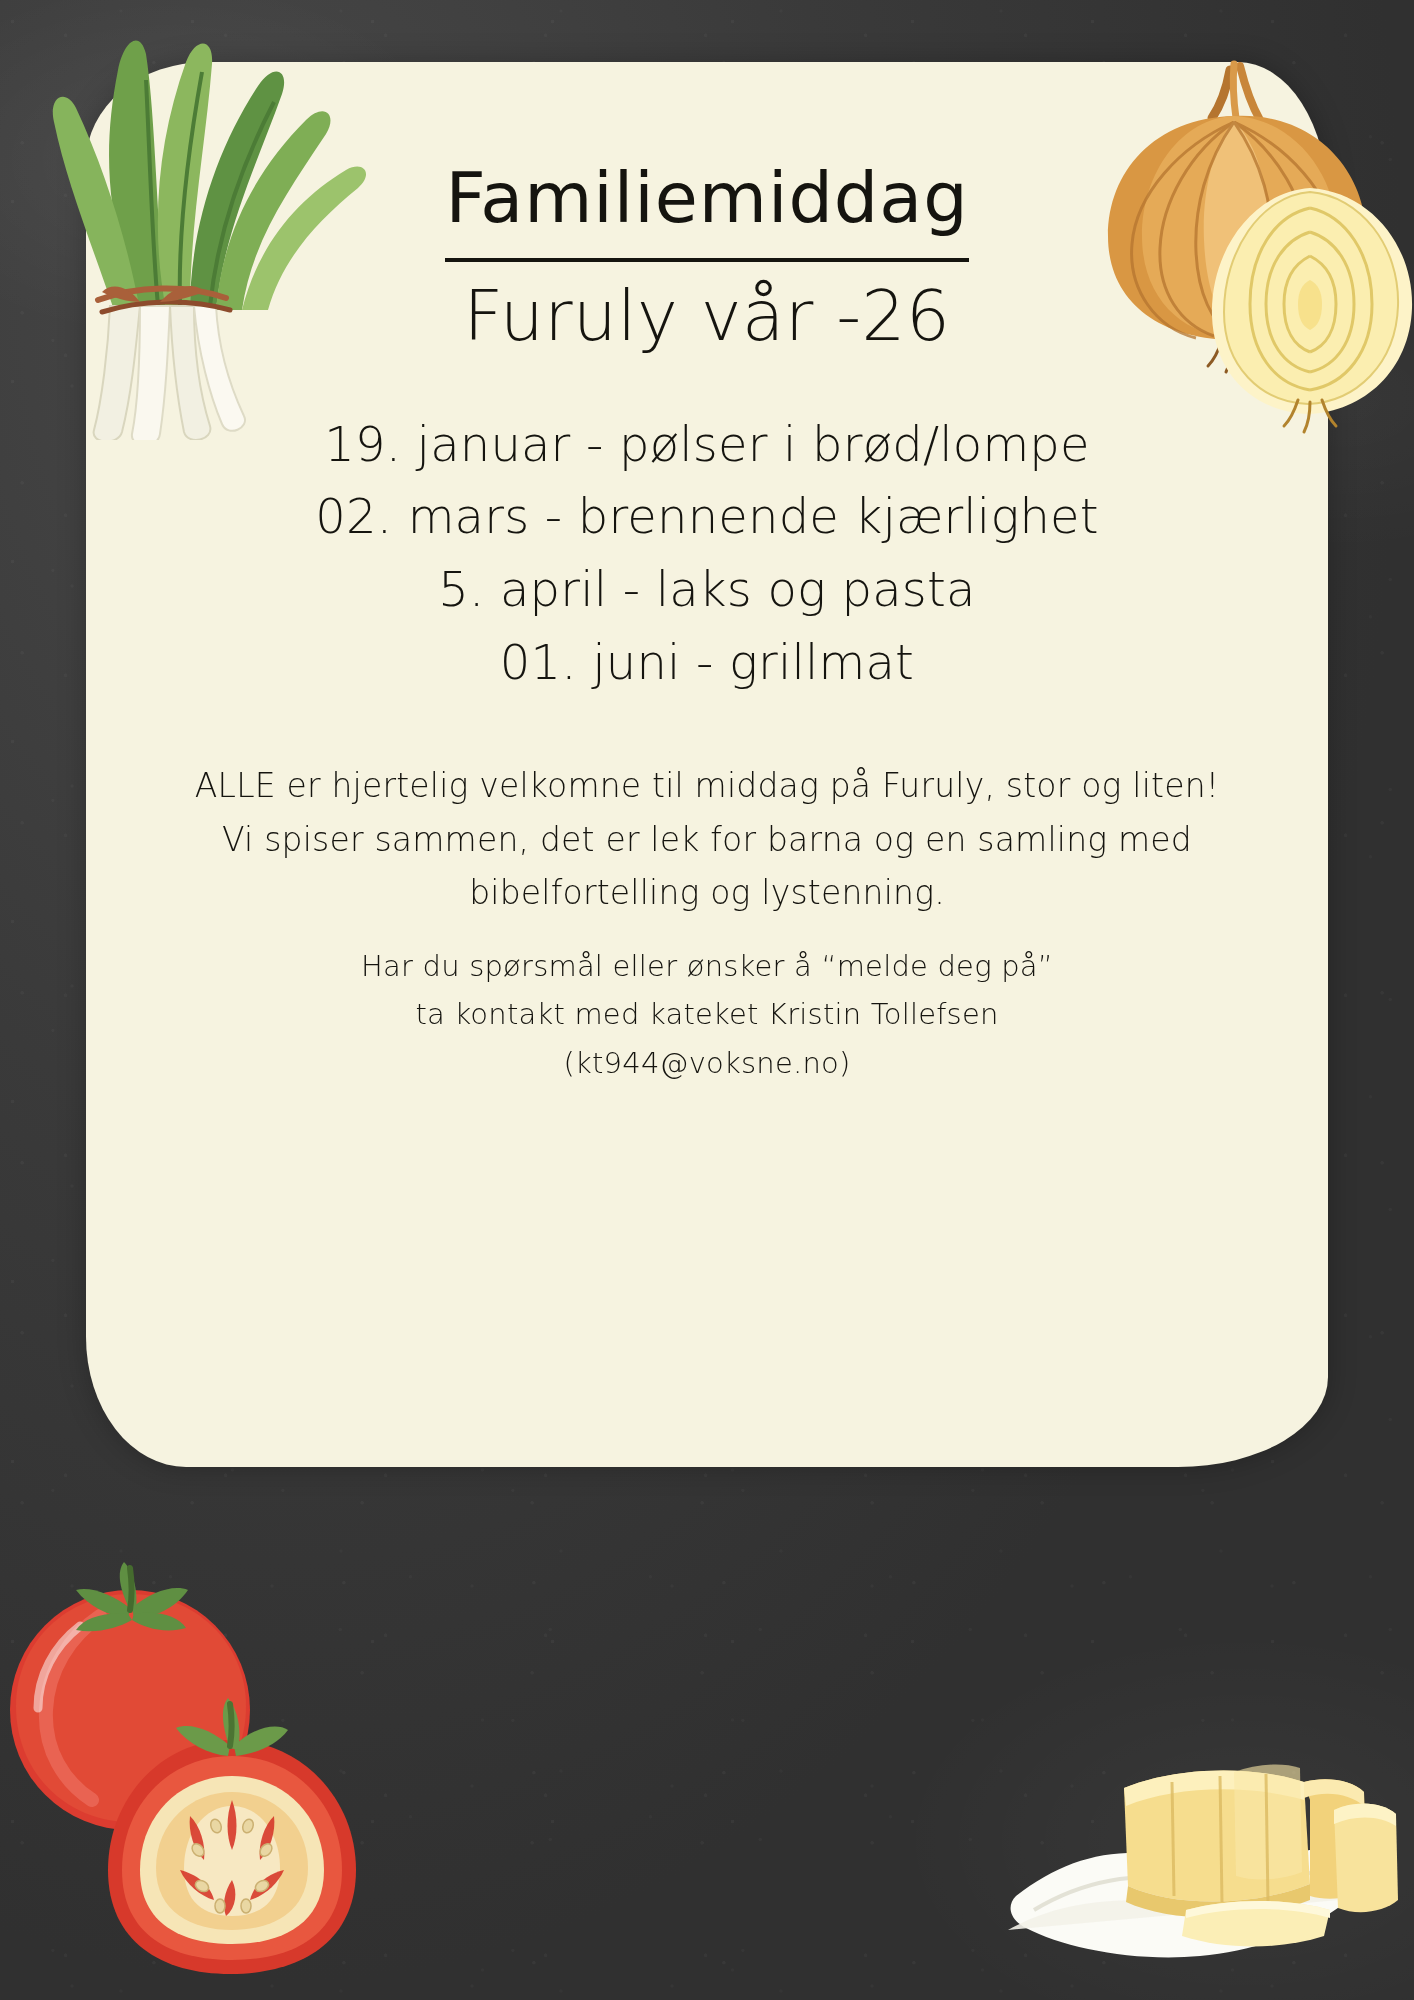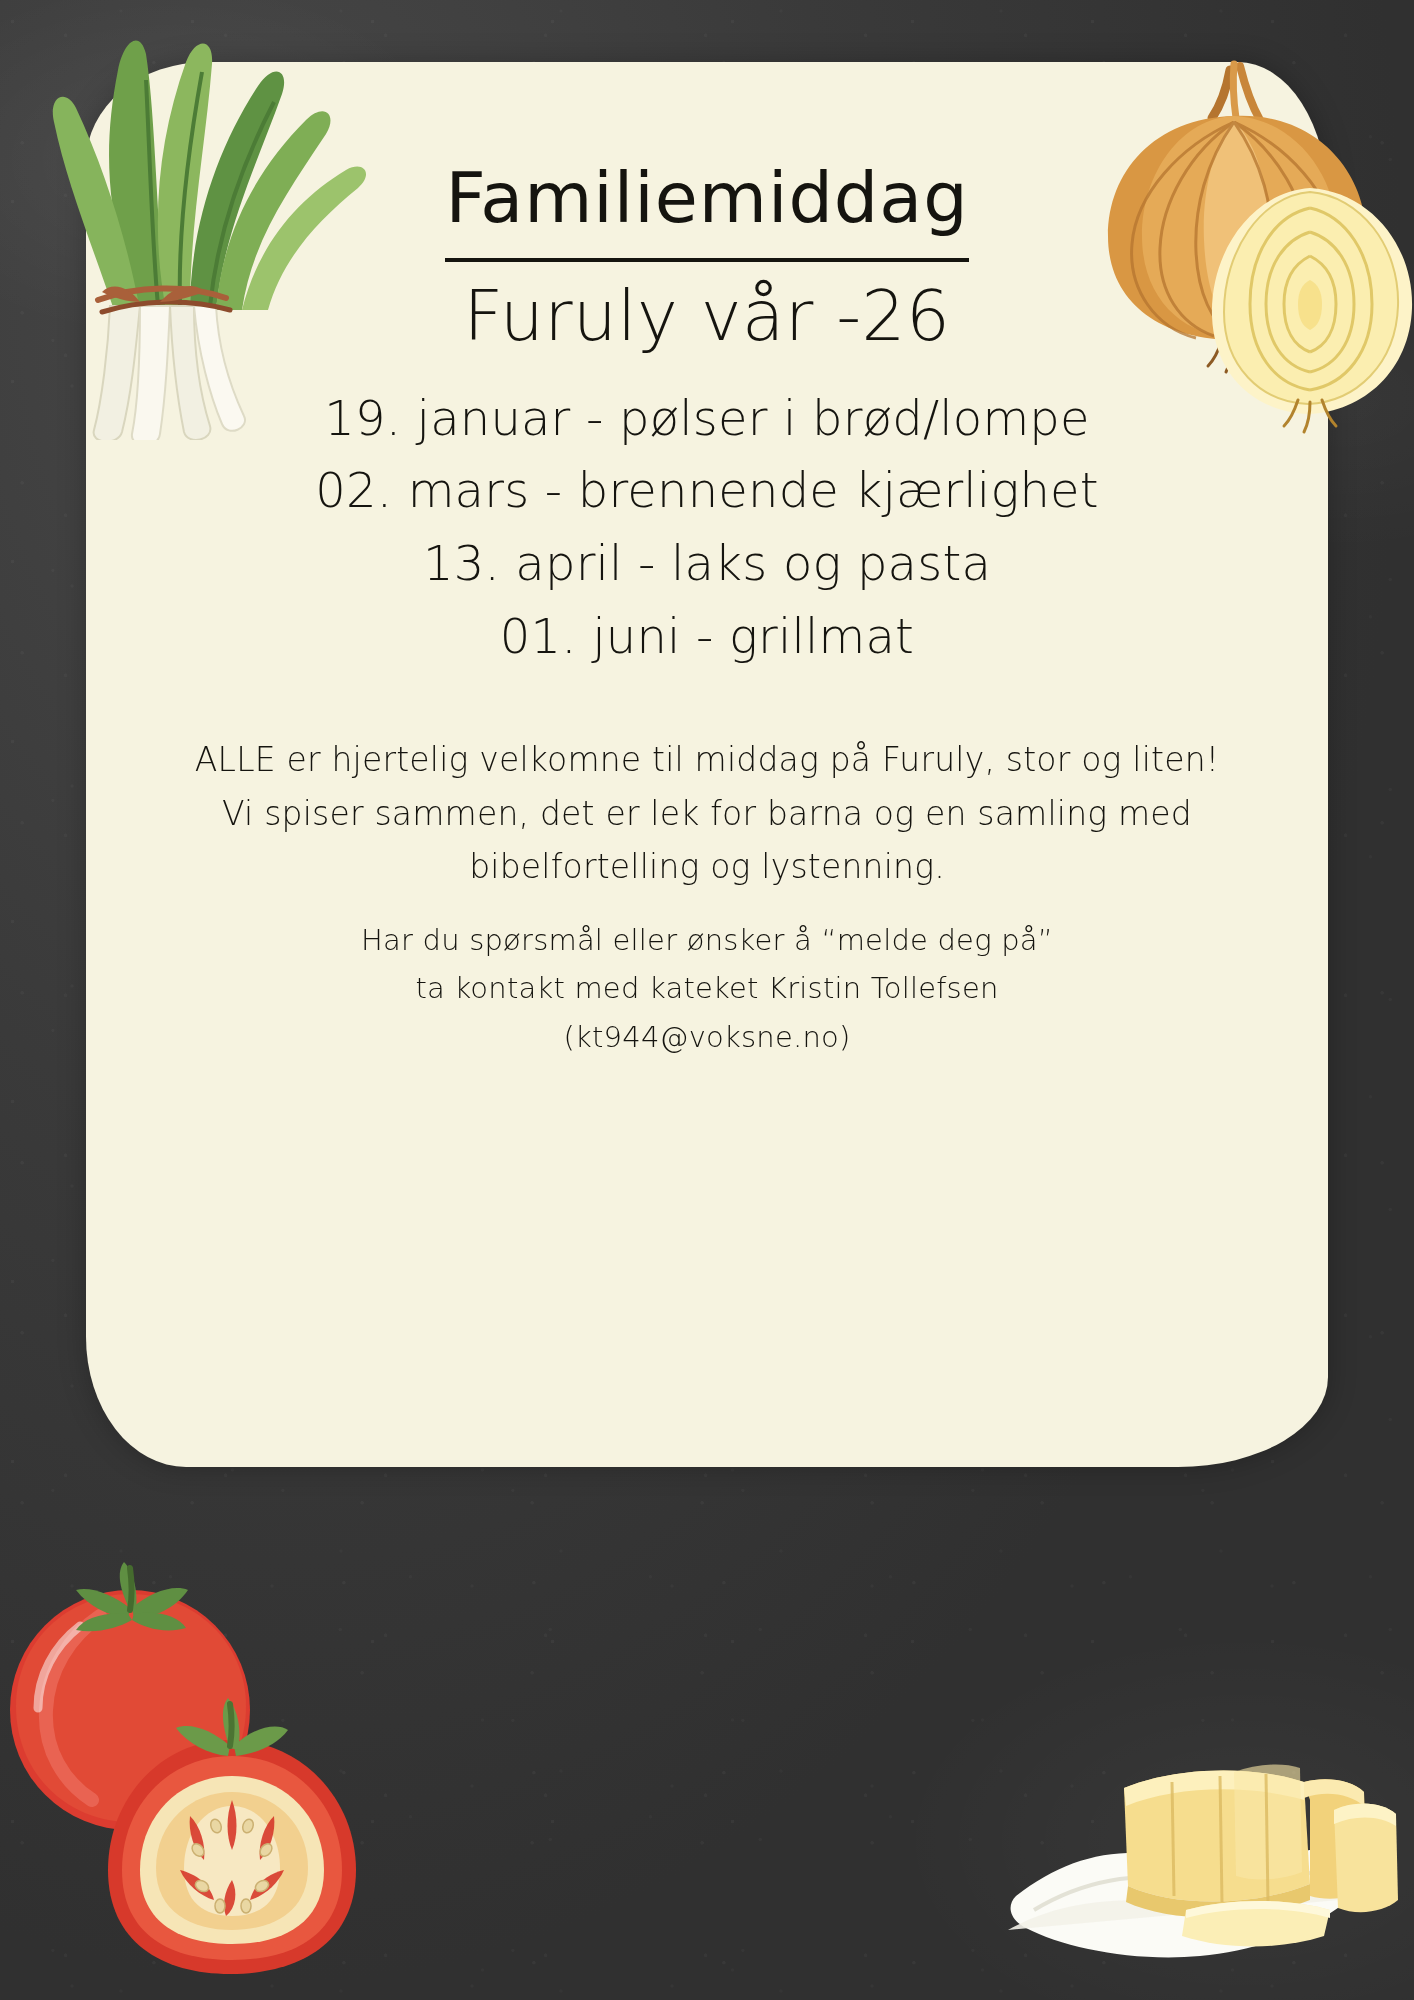--- a/index.html
+++ b/index.html
@@ -96,21 +96,21 @@
     padding-bottom: 19px;
   }
   .subtitle {
     margin-top: 40px;
     font-size: 69px;
     font-weight: 300;
     letter-spacing: 0.5px;
   }
 
   .menu-list {
-    margin-top: 26px;
+    margin-top: 52px;
   }
   .menu-item {
     font-size: 48px;
     font-weight: 300;
     line-height: 1.52;
     letter-spacing: 0.2px;
   }
 
   .time {
     margin-top: 52px;
@@ -309,21 +309,21 @@
 
     <div class="title">
       <span>Familiemiddag</span>
     </div>
 
     <div class="subtitle">Furuly vår -26</div>
 
     <div class="menu-list">
       <div class="menu-item">19. januar - pølser i brød/lompe</div>
       <div class="menu-item">02. mars - brennende kjærlighet</div>
-      <div class="menu-item">13. april - laks og pasta</div>
+      <div class="menu-item">5. april - laks og pasta</div>
       <div class="menu-item">01. juni - grillmat</div>
     </div>
 
 
     <div class="welcome">
       <div>ALLE er hjertelig velkomne til middag på Furuly, stor og liten!</div>
       <div>Vi spiser sammen, det er lek for barna og en samling med</div>
       <div>bibelfortelling og lystenning.</div>
     </div>
 

